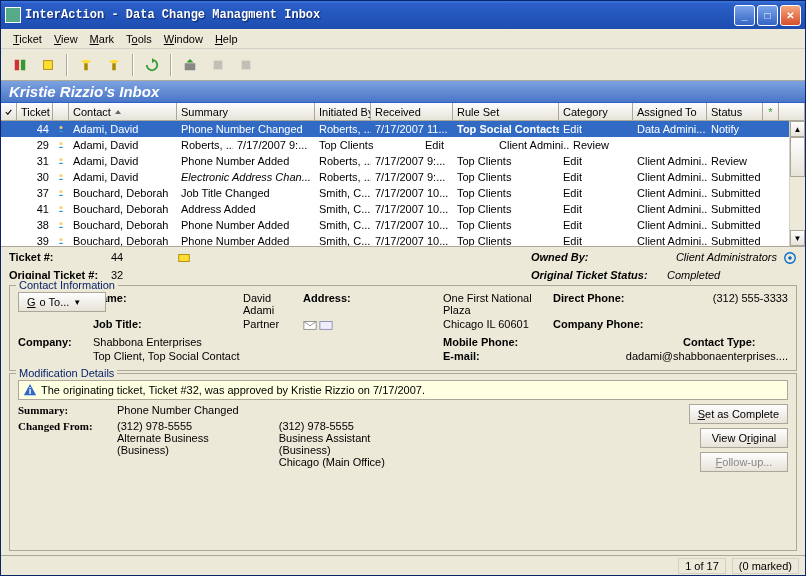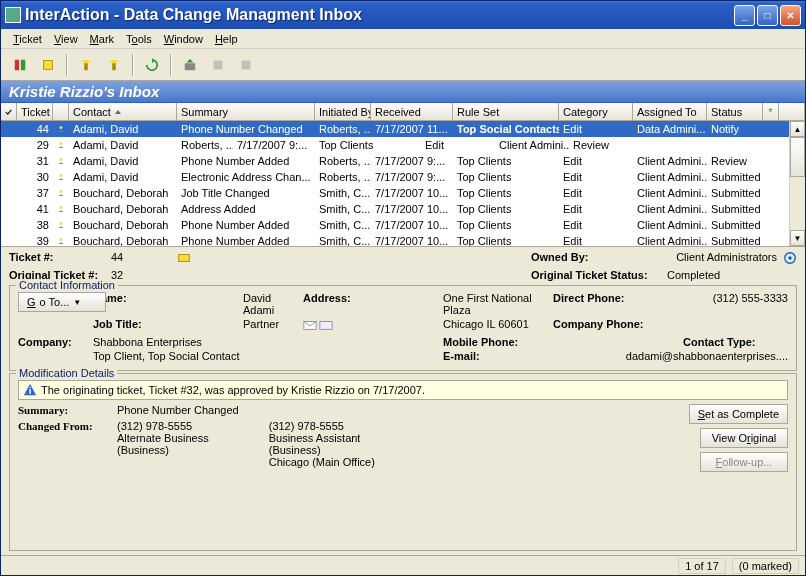--- a/index.html
+++ b/index.html
@@ -1,20 +1,20 @@
 <!DOCTYPE html>
 <html><head>
 <meta charset="utf-8">
 <style>
 * { box-sizing: border-box; font-family: Tahoma, sans-serif; font-size: 11px; }
 body { margin: 0; background: #ece9d8; }
 .window { width: 806px; height: 576px; border: 1px solid #0a246a; background: #ece9d8; display: flex; flex-direction: column; }
 .titlebar { height: 28px; background: linear-gradient(to bottom, #3b77dd 0%, #2b5fc7 10%, #2456bd 50%, #1e4db0 100%); display: flex; align-items: center; padding: 0 4px; color: #fff; font-weight: bold; }
 .titlebar .icon { width: 16px; height: 16px; background: #5a8; margin-right: 4px; border: 1px solid #fff; }
-.titlebar .title { flex: 1; text-shadow: 1px 1px 1px #0a246a; font-size: 16px; }
+.titlebar .title { flex: 1; text-shadow: 1px 1px 1px #0a246a; font-size: 12px; font-family: Liberation Mono, monospace; }
 .winbtns { display: flex; gap: 2px; }
 .winbtn { width: 21px; height: 21px; background: linear-gradient(to bottom, #7ba4e8, #3464c6); border: 1px solid #fff; border-radius: 3px; display: flex; align-items: center; justify-content: center; color: #fff; font-weight: bold; font-size: 10px; cursor: pointer; }
 .winbtn.close { background: linear-gradient(to bottom, #f5a77d, #d4502b); }
 .menubar { height: 20px; background: #ece9d8; display: flex; align-items: center; padding: 2px 6px; border-bottom: 1px solid #d4d0c8; }
 .menuitem { padding: 2px 6px; cursor: pointer; }
 .menuitem u { text-decoration: underline; }
 .toolbar { height: 32px; background: #ece9d8; display: flex; align-items: center; padding: 2px 6px; border-bottom: 1px solid #aca899; gap: 2px; }
 .tbtn { width: 26px; height: 26px; border: 1px solid #ece9d8; display: flex; align-items: center; justify-content: center; cursor: pointer; }
 .tbtn.disabled { opacity: 0.4; cursor: default; }
 .tbsep { width: 2px; height: 22px; border-left: 1px solid #aca899; border-right: 1px solid #fff; margin: 0 3px; }
@@ -27,29 +27,29 @@
 .row { height: 16px; display: flex; align-items: center; }
 .row.sel { background: #316ac5; color: #fff; }
 .cell { padding: 1px 4px; overflow: hidden; white-space: nowrap; text-overflow: ellipsis; display: flex; align-items: center; gap: 3px; }
 .scrollbar { width: 16px; background: #ece9d8; border-left: 1px solid #d4d0c8; display: flex; flex-direction: column; }
 .sbtn { height: 16px; background: linear-gradient(to bottom, #fefefe, #e6e3d8); border: 1px solid #aca899; display: flex; align-items: center; justify-content: center; font-size: 8px; cursor: pointer; }
 .sthumb { height: 40px; background: linear-gradient(to bottom, #fefefe, #e6e3d8); border: 1px solid #aca899; margin-top: 0; }
 .strack { flex: 1; }
 .detailpane { flex: 1; border-top: 1px solid #aca899; padding: 4px 8px; display: flex; flex-direction: column; gap: 2px; overflow: hidden; }
 .dhead { display: flex; }
 .dhead .left { flex: 1; }
-.dhead .right { text-align: left; }
+.dhead .right { text-align: left; font-style: italic; }
 .dline { display: flex; gap: 6px; margin-bottom: 2px; }
 .lbl { font-weight: bold; }
 .fieldset { border: 1px solid #aca899; padding: 6px 8px 8px; position: relative; }
 .fieldset .legend { position: absolute; top: -7px; left: 6px; background: #ece9d8; padding: 0 3px; color: #0a246a; }
 .cinfo { display: grid; grid-template-columns: 75px 150px 60px 140px 110px 130px auto; row-gap: 2px; align-items: start; }
 .cinfo .l { font-weight: bold; }
 .modmsg { background: #ffffe1; border: 1px solid #aca899; padding: 2px 4px; display: flex; align-items: center; gap: 4px; margin-bottom: 4px; }
-.modgrid { display: flex; }
+.modgrid { display: flex; gap: 10px; }
 .modcol { display: flex; gap: 6px; }
 .modlbl { font-weight: bold; width: 93px; font-family: Liberation Serif, serif; }
 .btn { background: linear-gradient(to bottom, #fefefe, #e6e3d8); border: 1px solid #aca899; padding: 3px 8px; cursor: pointer; min-width: 88px; text-align: center; }
 .btn.disabled { color: #888; cursor: default; }
 .btn u { text-decoration: underline; }
 .btns { display: flex; flex-direction: column; gap: 4px; align-items: flex-end; }
 .statusbar { height: 20px; border-top: 1px solid #aca899; display: flex; justify-content: flex-end; align-items: center; padding: 2px 6px; gap: 6px; }
 .statusseg { border: 1px solid #d4d0c8; padding: 1px 6px; }
 svg.ico { width: 14px; height: 14px; }
 .goto { display: inline-flex; align-items: center; gap: 4px; }
@@ -216,21 +216,21 @@
         <div class="row">
           <div class="cell" style="width: 16px;"></div>
           <div class="cell" style="width: 36px; justify-content: flex-end;">30</div>
           <div class="cell" style="width: 16px;">
             <svg class="ico" viewBox="0 0 16 16">
               <circle cx="8" cy="5" r="3" fill="#fc6"></circle>
               <path d="M3 14 Q8 8 13 14" fill="#39c"></path>
             </svg>
           </div>
           <div class="cell" style="width: 108px;">Adami, David</div>
-          <div class="cell" style="width: 138px;">Electronic Address Chan...</div>
+          <div class="cell" style="width: 138px; font-style: italic;">Electronic Address Chan...</div>
           <div class="cell" style="width: 56px;">Roberts, ...</div>
           <div class="cell" style="width: 82px;">7/17/2007 9:...</div>
           <div class="cell" style="width: 106px;">Top Clients</div>
           <div class="cell" style="width: 74px;">Edit</div>
           <div class="cell" style="width: 74px;">Client Admini...</div>
           <div class="cell" style="width: 56px;">Submitted</div>
           <div class="cell" style="width: 16px;"></div>
         </div>
         <div class="row">
           <div class="cell" style="width: 16px;"></div>

